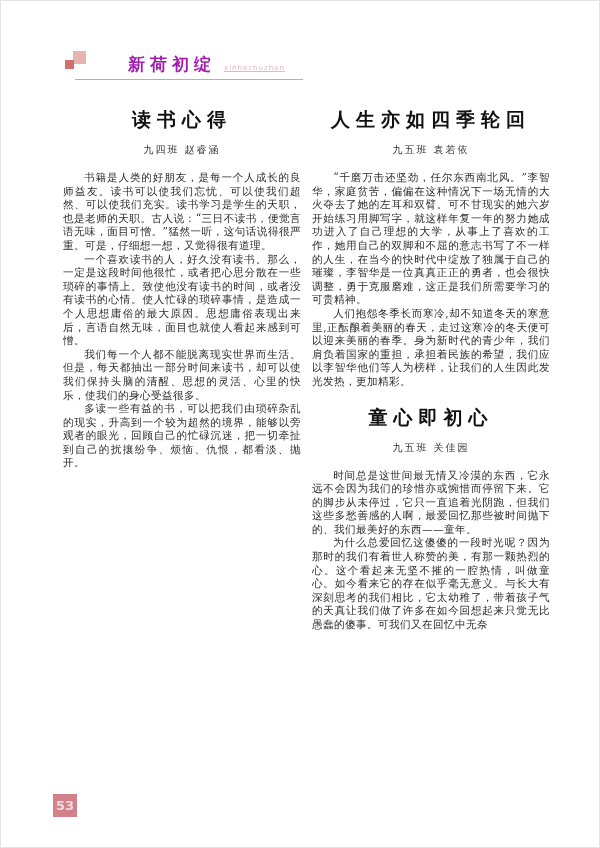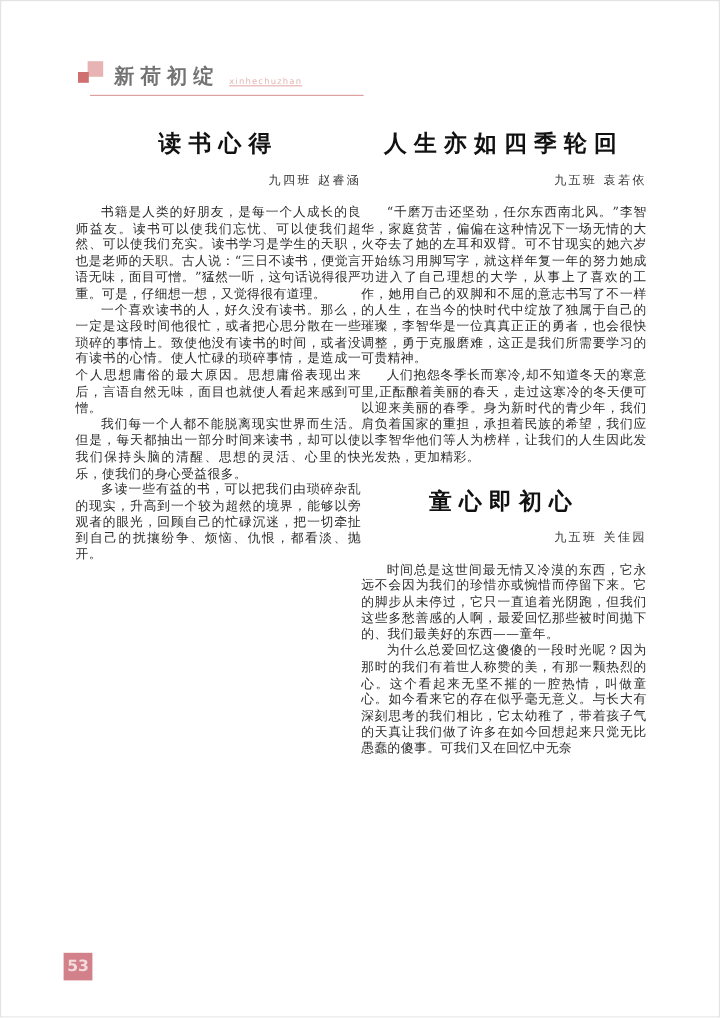--- a/index.html
+++ b/index.html
@@ -8,32 +8,32 @@
     background:#ffffff;box-sizing:border-box;
     border:1px solid #e3e3e3;overflow:hidden;
     font-family:"DejaVu Serif", serif;color:#262626;
   }
   
   .header{position:absolute;left:64px;top:50px;width:240px;}
   .brand-row{display:flex;align-items:flex-end;gap:8px;}
   .logo{position:relative;width:22px;height:22px;flex:0 0 auto;}
   .logo .sq-light{position:absolute;left:8px;top:0;width:13px;height:13px;background:#e7b3b3;}
   .logo .sq-dark{position:absolute;left:0;top:9px;width:9px;height:9px;background:#cf6f6f;}
-  .brand-title{font-size:17px;letter-spacing:5px;color:#737373;font-weight:700;line-height:1;}
+  .brand-title{font-size:17px;letter-spacing:5px;color:#a21caf;font-weight:700;line-height:1;margin-left:33px;}
   .brand-sub{font-size:7px;color:#e5b5b5;letter-spacing:1px;padding-bottom:1px;font-family:"DejaVu Sans",sans-serif;text-decoration:underline;}
   .header-rule{margin-top:6px;margin-left:10px;width:228px;height:0;border-bottom:1.5px solid #dca0a0;}
   
-  .columns{position:absolute;left:62px;top:102px;width:486px;display:flex;}
+  .columns{position:absolute;left:62px;top:102px;width:486px;display:flex;gap:11px;}
   .col{width:238px;flex:0 0 auto;}
   .article-title{
     text-align:center;font-size:19px;font-weight:700;letter-spacing:6px;
     color:#111;margin:4px 0 10px 0;
   }
   .article-author{
-    text-align:right;font-size:10px;letter-spacing:2px;color:#333;
+    text-align:center;font-size:10px;letter-spacing:2px;color:#333;
     margin-bottom:14px;
   }
   .body-text p{
     margin:0;font-size:10.6px;line-height:13.6px;text-align:justify;
     text-indent:2em;letter-spacing:0.4px;color:#2b2b2b;
   }
   .article + .article{margin-top:16px;}
   
   .page-num{
     position:absolute;left:52px;bottom:30px;width:24px;height:23px;

